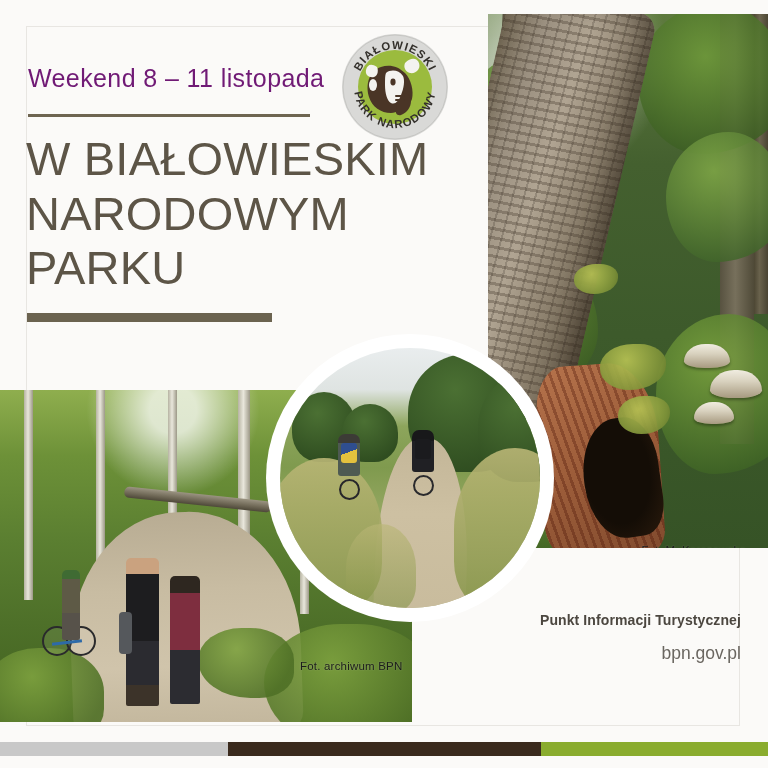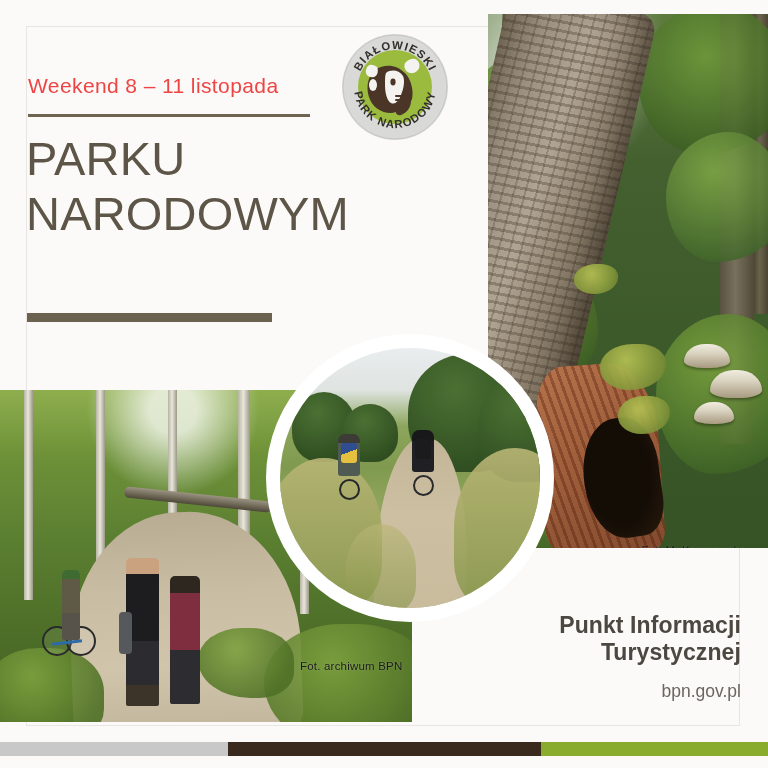--- a/index.html
+++ b/index.html
@@ -307,24 +307,24 @@
   .cy-left  .pack { background: linear-gradient(160deg,#2f4e8f 0 46%, #e3c13e 46% 100%); }
   .cy-right { left: 132px; top: 82px; }
   .cy-right .body { background: linear-gradient(180deg,#18181a 0 26%, #202024 26% 100%); }
   .cy-right .pack { background: #1b1b1e; }
   .cy-right .bk .w { border-color: #2a2a2d; }
 
   
   .date-line {
     position: absolute;
     left: 28px;
-    top: 74px;
-    font-size: 21px;
+    top: 64px;
+    font-size: 25px;
     letter-spacing: .4px;
-    color: #ef4444;
+    color: #701a75;
     z-index: 5;
   }
   .date-rule {
     position: absolute;
     left: 28px;
     top: 114px;
     width: 282px;
     height: 3px;
     background: #6e6551;
     z-index: 5;
@@ -355,21 +355,21 @@
   .contact {
     position: absolute;
     right: 27px;
     top: 612px;
     width: 300px;
     text-align: right;
     color: #4c4740;
     z-index: 7;
   }
   .contact .c-row { display: block; }
-  .c-title { font-size: 23px; font-weight: 700; letter-spacing: .1px; }
+  .c-title { font-size: 14px; font-weight: 700; letter-spacing: .1px; }
   .c-tel   { font-size: 18px;   font-weight: 400; margin-top: 13px; }
   .c-mail  { font-size: 18.5px; font-weight: 700; margin-top: 14px; }
   .c-web   { font-size: 17.5px; font-weight: 400; color: #6a6660; margin-top: 15px; }
 
   .credit {
     position: absolute;
     font-size: 11.5px;
     color: #1c1c1c;
     letter-spacing: .2px;
     z-index: 8;
@@ -498,22 +498,23 @@
       </div>
     </div>
   </div>
 
   <div class="inner-frame"></div>
 
   <div class="date-line">Weekend 8 – 11 listopada</div>
   <div class="date-rule"></div>
 
   <div class="headline">
+    <span>W BIAŁOWIESKIM</span>
+    <span>NARODOWYM</span>
     <span>PARKU</span>
-    <span>NARODOWYM</span>
   </div>
   <div class="title-rule"></div>
 
   <div class="logo">
     <svg viewBox="0 0 108 108" width="108" height="108" aria-hidden="true">
       <defs>
         <path id="arcTop" d="M 16,54 A 38,38 0 0 1 92,54" fill="none"></path>
         <path id="arcBot" d="M 13,54 A 41,41 0 0 0 95,54" fill="none"></path>
       </defs>
       <circle cx="54" cy="54" r="53" fill="#d9d9d7"></circle>

